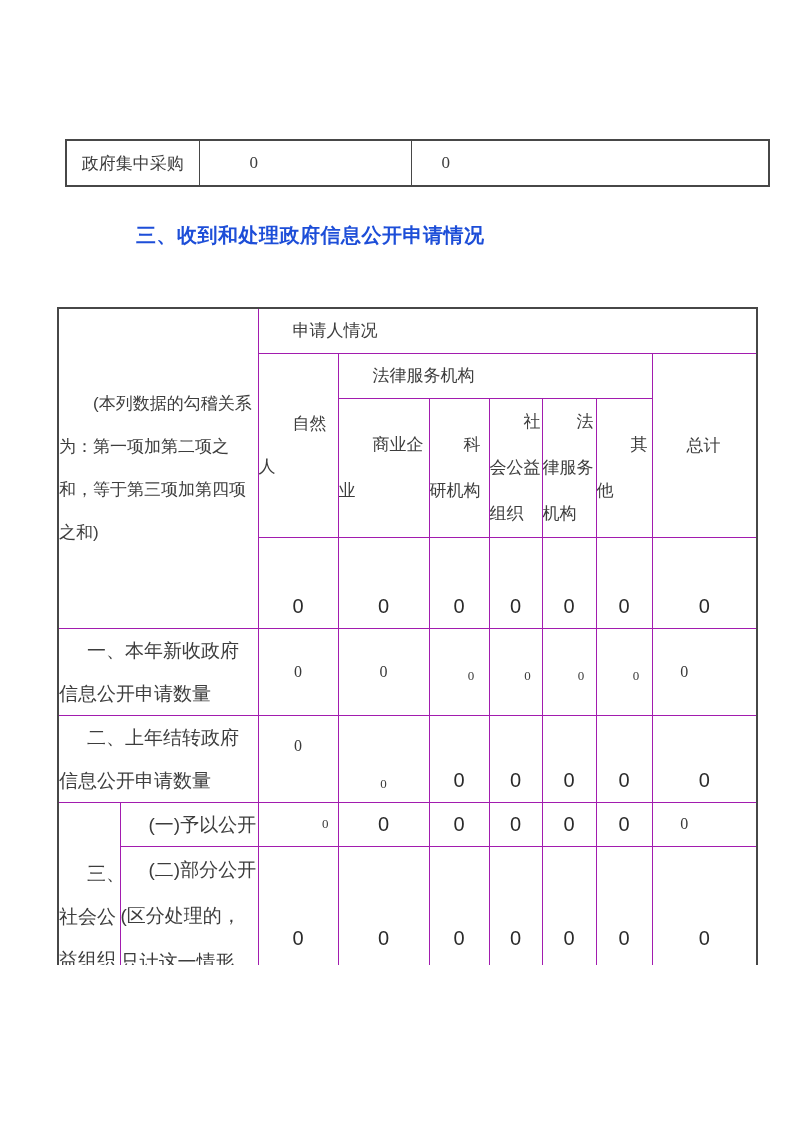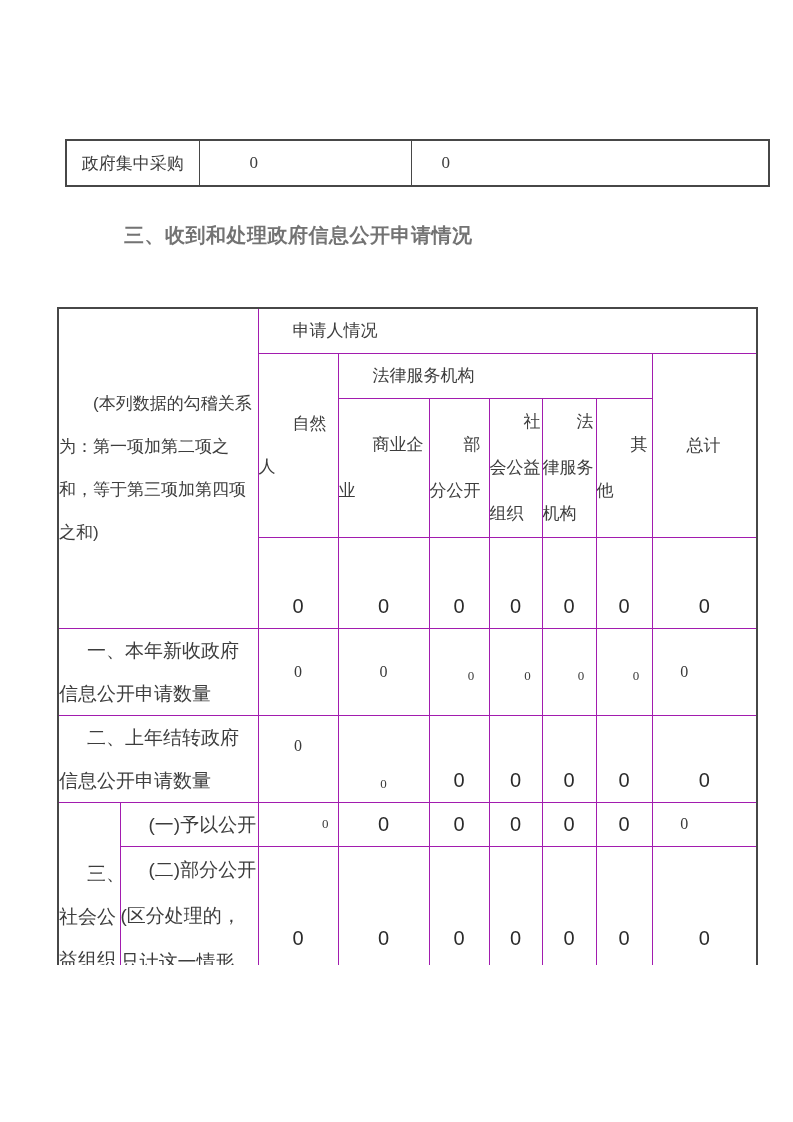--- a/index.html
+++ b/index.html
@@ -21,22 +21,22 @@
   .top-table-wrap { position: absolute; left: 65px; top: 139px; }
   .top-table { border: 2px solid #474747; width: 703px; }
   .top-table td { border: 1px solid #474747; height: 44px; vertical-align: middle; font-size: 17px; }
   .top-table .tt-label { text-align: center; }
   .tt-val { font-family: "Liberation Serif", serif; font-size: 16px; text-align: left; }
   .tt-v1 { padding-left: 50px; }
   .tt-v2 { padding-left: 30px; }
 
   
   .section-title {
-    position: absolute; left: 124px; top: 221px;
-    font-size: 20px; font-weight: bold; color: #737373;
+    position: absolute; left: 136px; top: 221px;
+    font-size: 20px; font-weight: bold; color: #1d4ed8;
     letter-spacing: 0.5px; line-height: 28px; white-space: nowrap;
   }
 
   
   .main-table-wrap { position: absolute; left: 57px; top: 307px; }
   .main-table { border: 2px solid #474747; width: 699px; }
   .main-table td { border: 1px solid #a21caf; vertical-align: middle; }
 
   
   .txt {
@@ -104,21 +104,21 @@
       </tr>
 
       <tr style="height:45px">
         <td class="txt" rowspan="2">自然人</td>
         <td class="txt" colspan="5">法律服务机构</td>
         <td class="txt" rowspan="2">总计</td>
       </tr>
 
       <tr style="height:127px">
         <td class="txt subtxt">商业企业</td>
-        <td class="txt subtxt">部分公开</td>
+        <td class="txt subtxt">科研机构</td>
         <td class="txt subtxt">社会公益组织</td>
         <td class="txt subtxt">法律服务机构</td>
         <td class="txt subtxt">其他</td>
       </tr>
 
       <tr style="height:91px">
         <td class="z z-sans vb">0</td>
         <td class="z z-sans vb">0</td>
         <td class="z z-sans vb">0</td>
         <td class="z z-sans vb">0</td>

